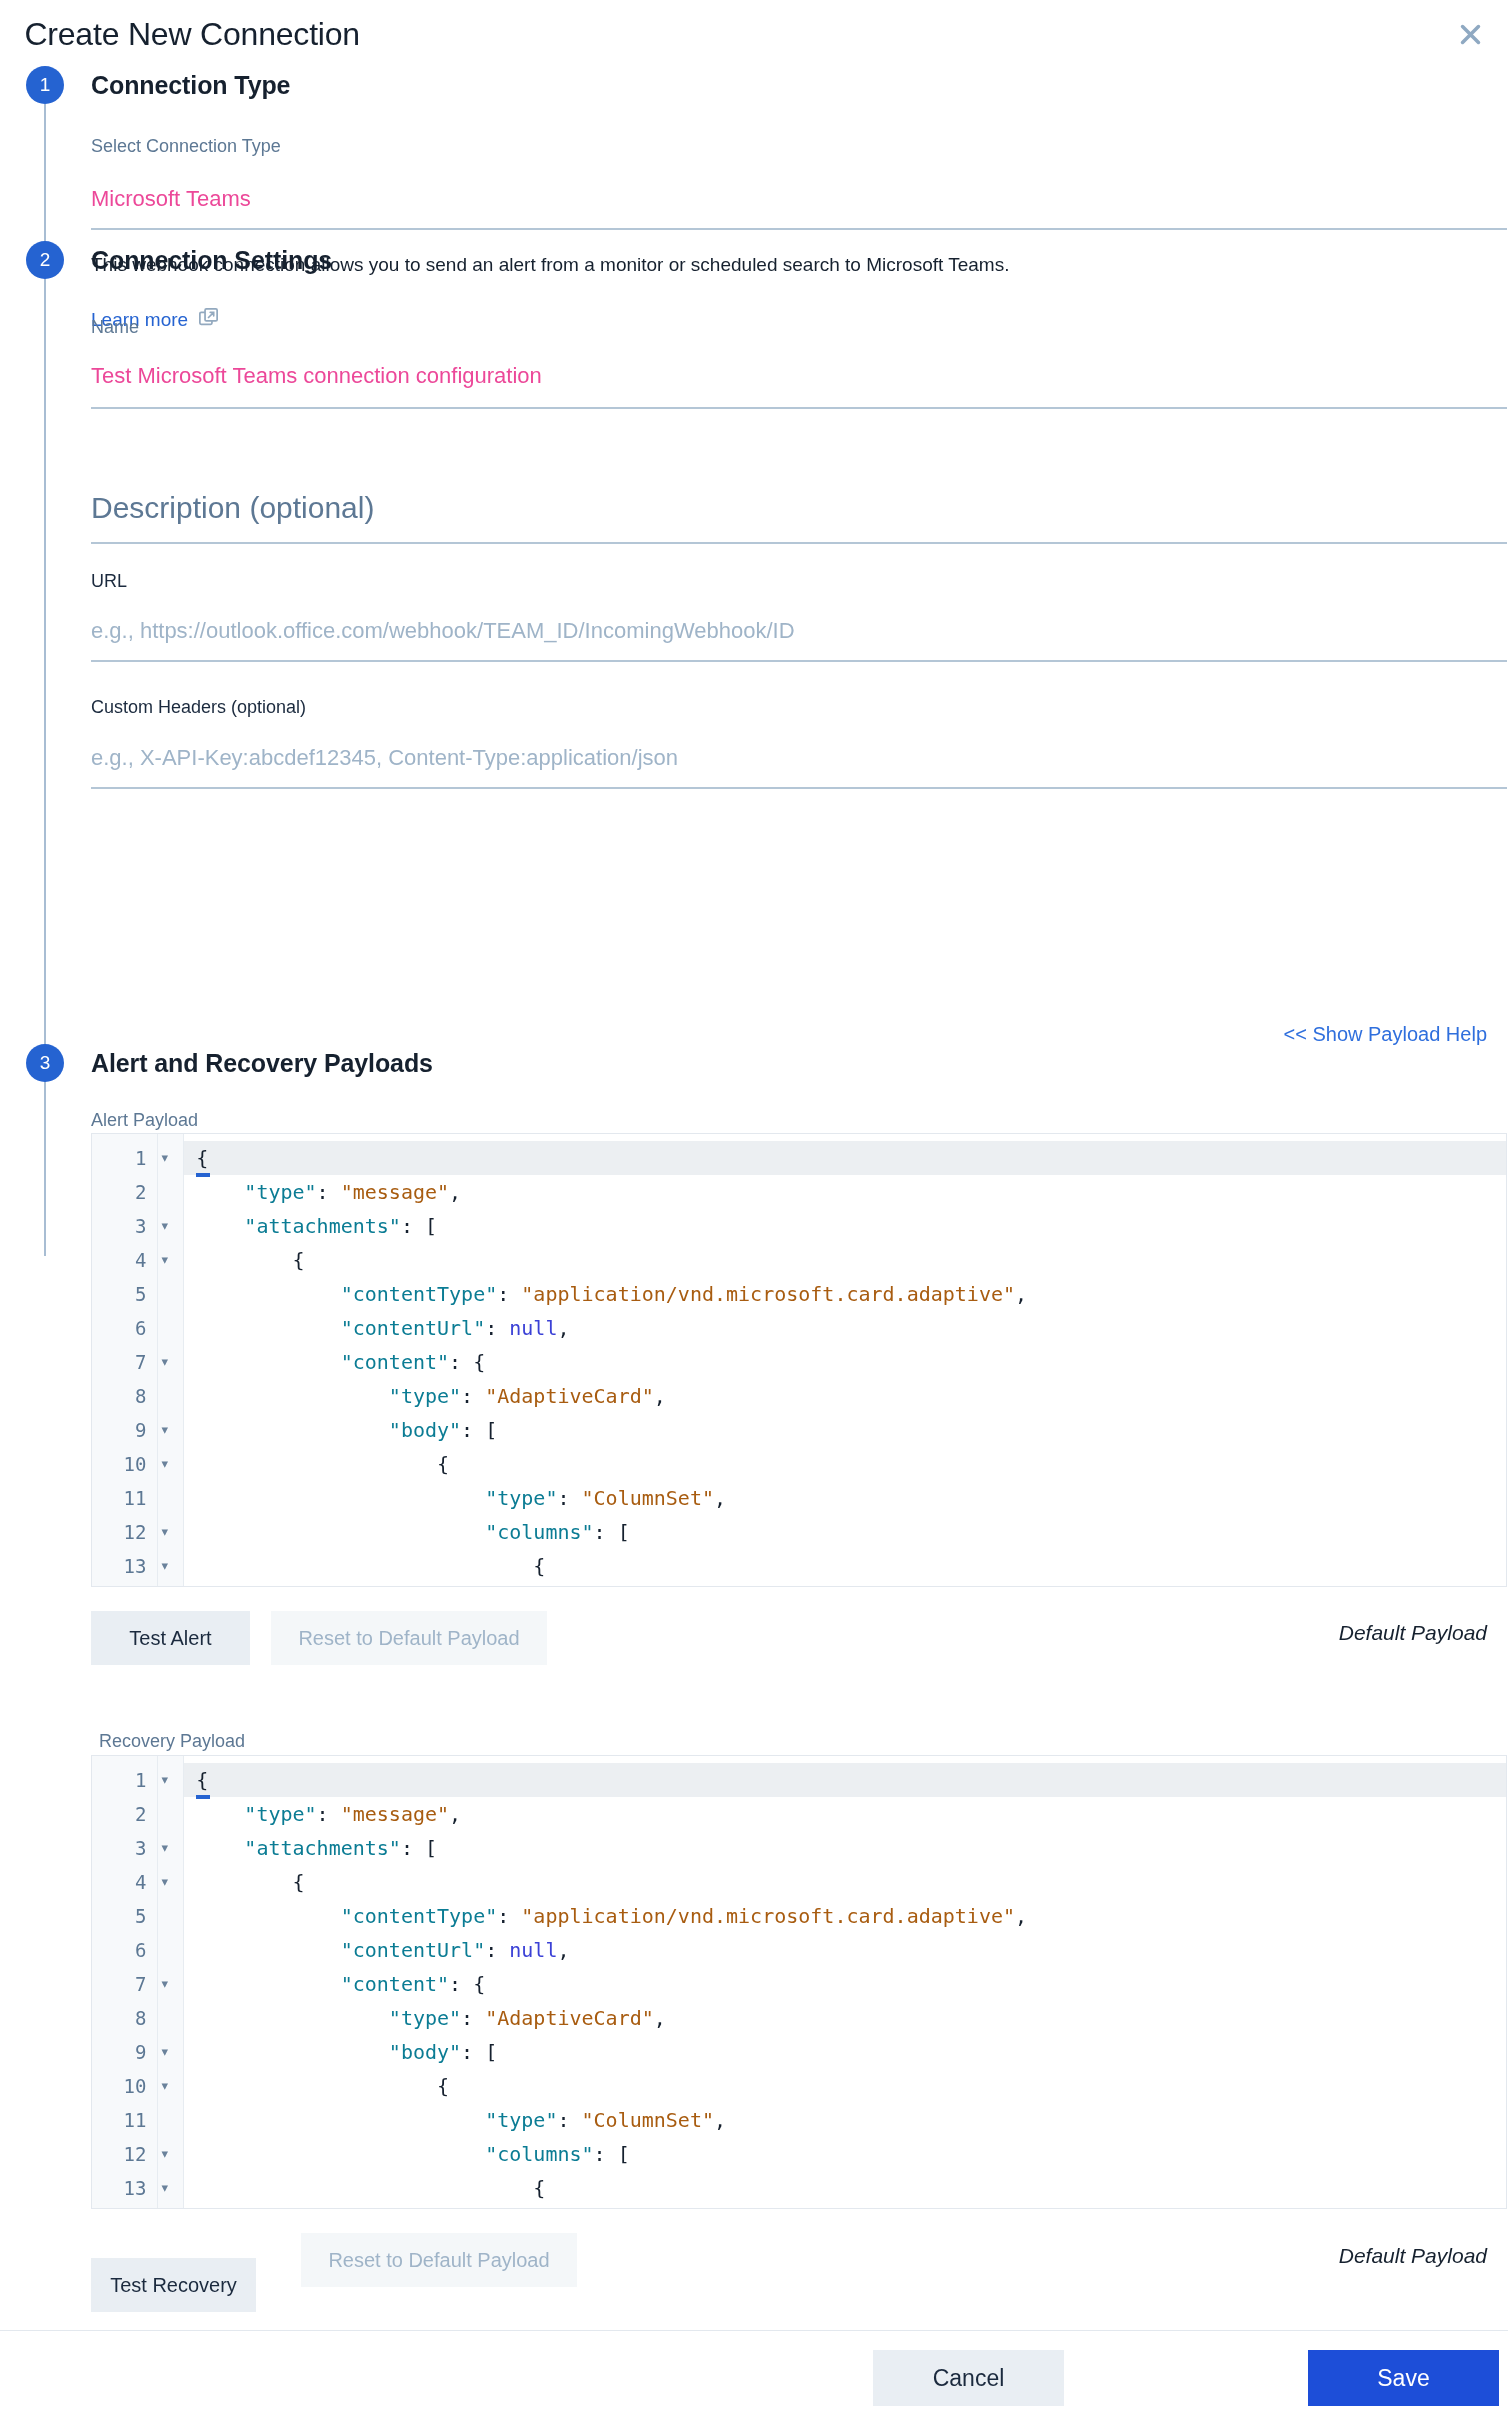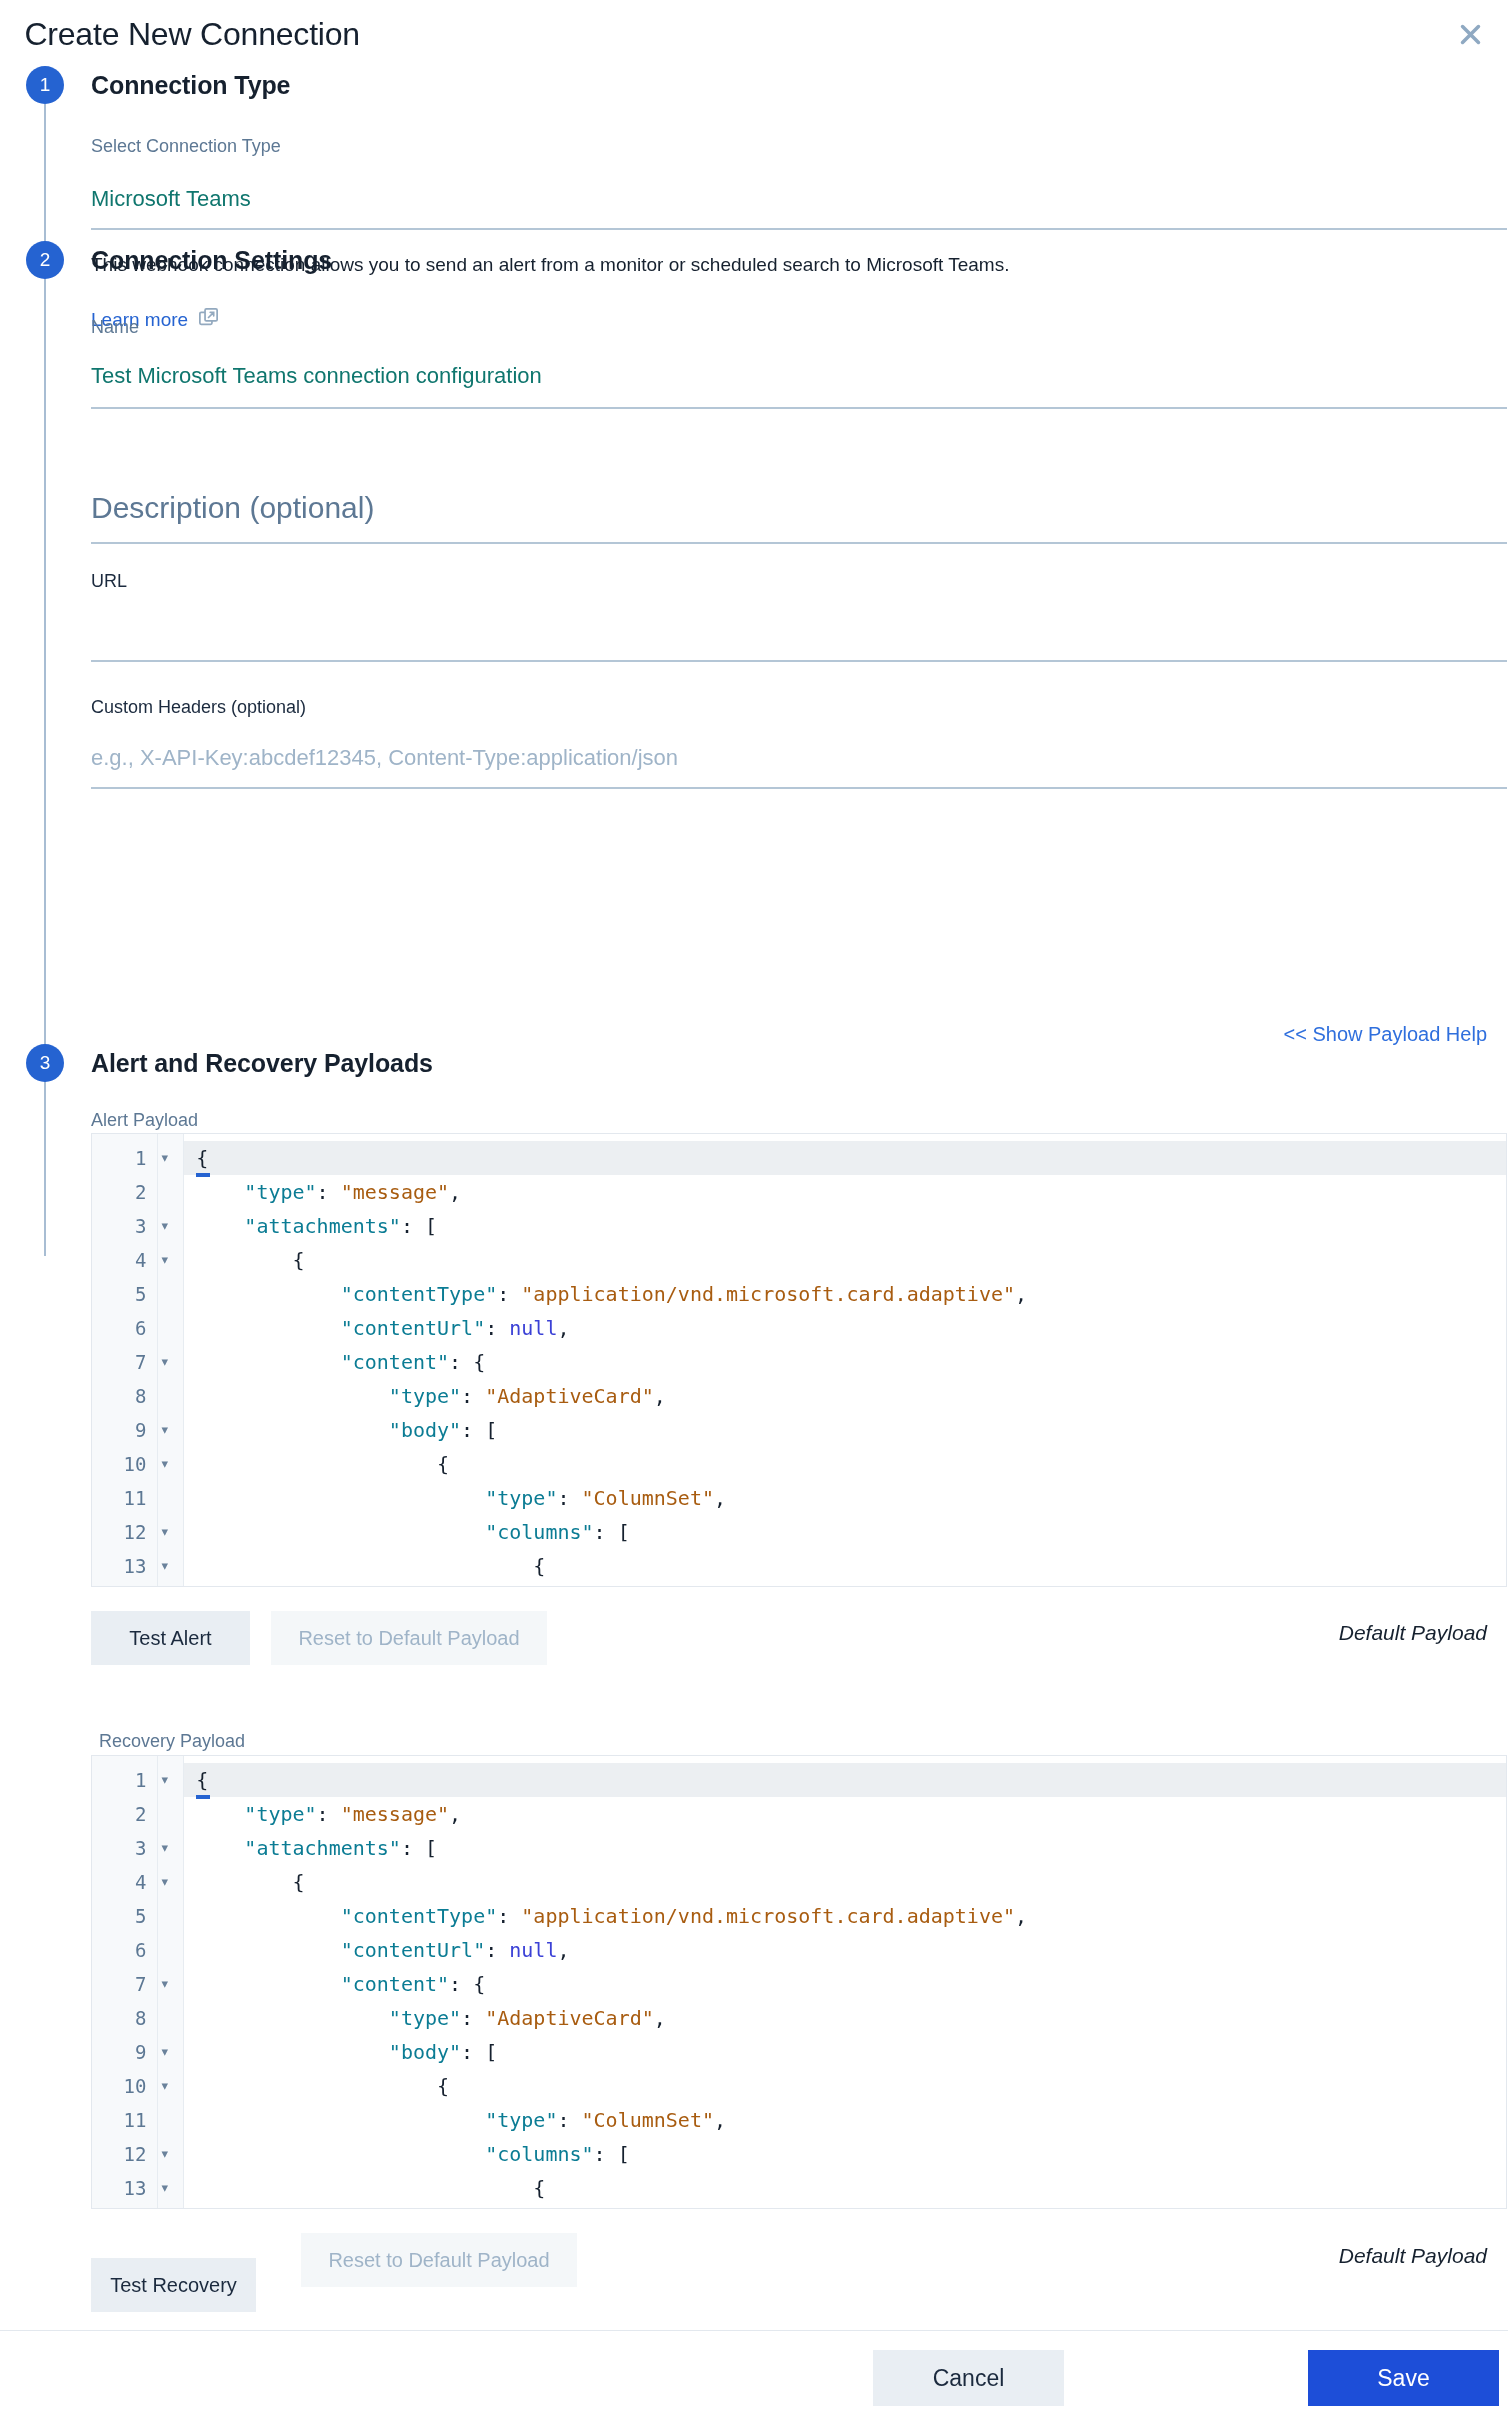--- a/index.html
+++ b/index.html
@@ -96,21 +96,21 @@
     color: #5d7894;
     font-weight: 400;
   }
   .field-label.dark {
     color: #1b2a3e;
   }
   .field-value {
     position: absolute;
     left: 91px;
     font-size: 22px;
-    color: #0f766e;
+    color: #ec4899;
     font-weight: 400;
   }
   .field-value.placeholder {
     color: #9fb4c8;
   }
   .underline {
     position: absolute;
     left: 91px;
     height: 1.7px;
     background: #b4c6d6;
@@ -342,20 +342,21 @@
   <div class="section-title" style="top:180px;">Connection Settings</div>
 
   <div class="field-label" style="top:251px;">Name</div>
   <div class="field-value" style="top:297px;">Test Microsoft Teams connection configuration</div>
   <div class="underline" style="top:341px; width:1416px;"></div>
 
   <div class="field-label" style="top:425px; font-size:30px;">Description (optional)</div>
   <div class="underline" style="top:476px; width:1416px;"></div>
 
   <div class="field-label dark" style="top:505px;">URL</div>
+  <div class="field-value placeholder" style="top:552px;">e.g., https://outlook.office.com/webhook/TEAM_ID/IncomingWebhook/ID</div>
   <div class="underline" style="top:594px; width:1416px;"></div>
 
   <div class="field-label dark" style="top:631px;">Custom Headers (optional)</div>
   <div class="field-value placeholder" style="top:679px;">e.g., X-API-Key:abcdef12345, Content-Type:application/json</div>
   <div class="underline" style="top:721px; width:1416px;"></div>
 
   <div class="section-title" style="top:983px;">Alert and Recovery Payloads</div>
   <div class="show-help-link" style="top:957px;">&lt;&lt; Show Payload Help</div>
 
   <div class="field-label" style="top:1044px;">Alert Payload</div>

